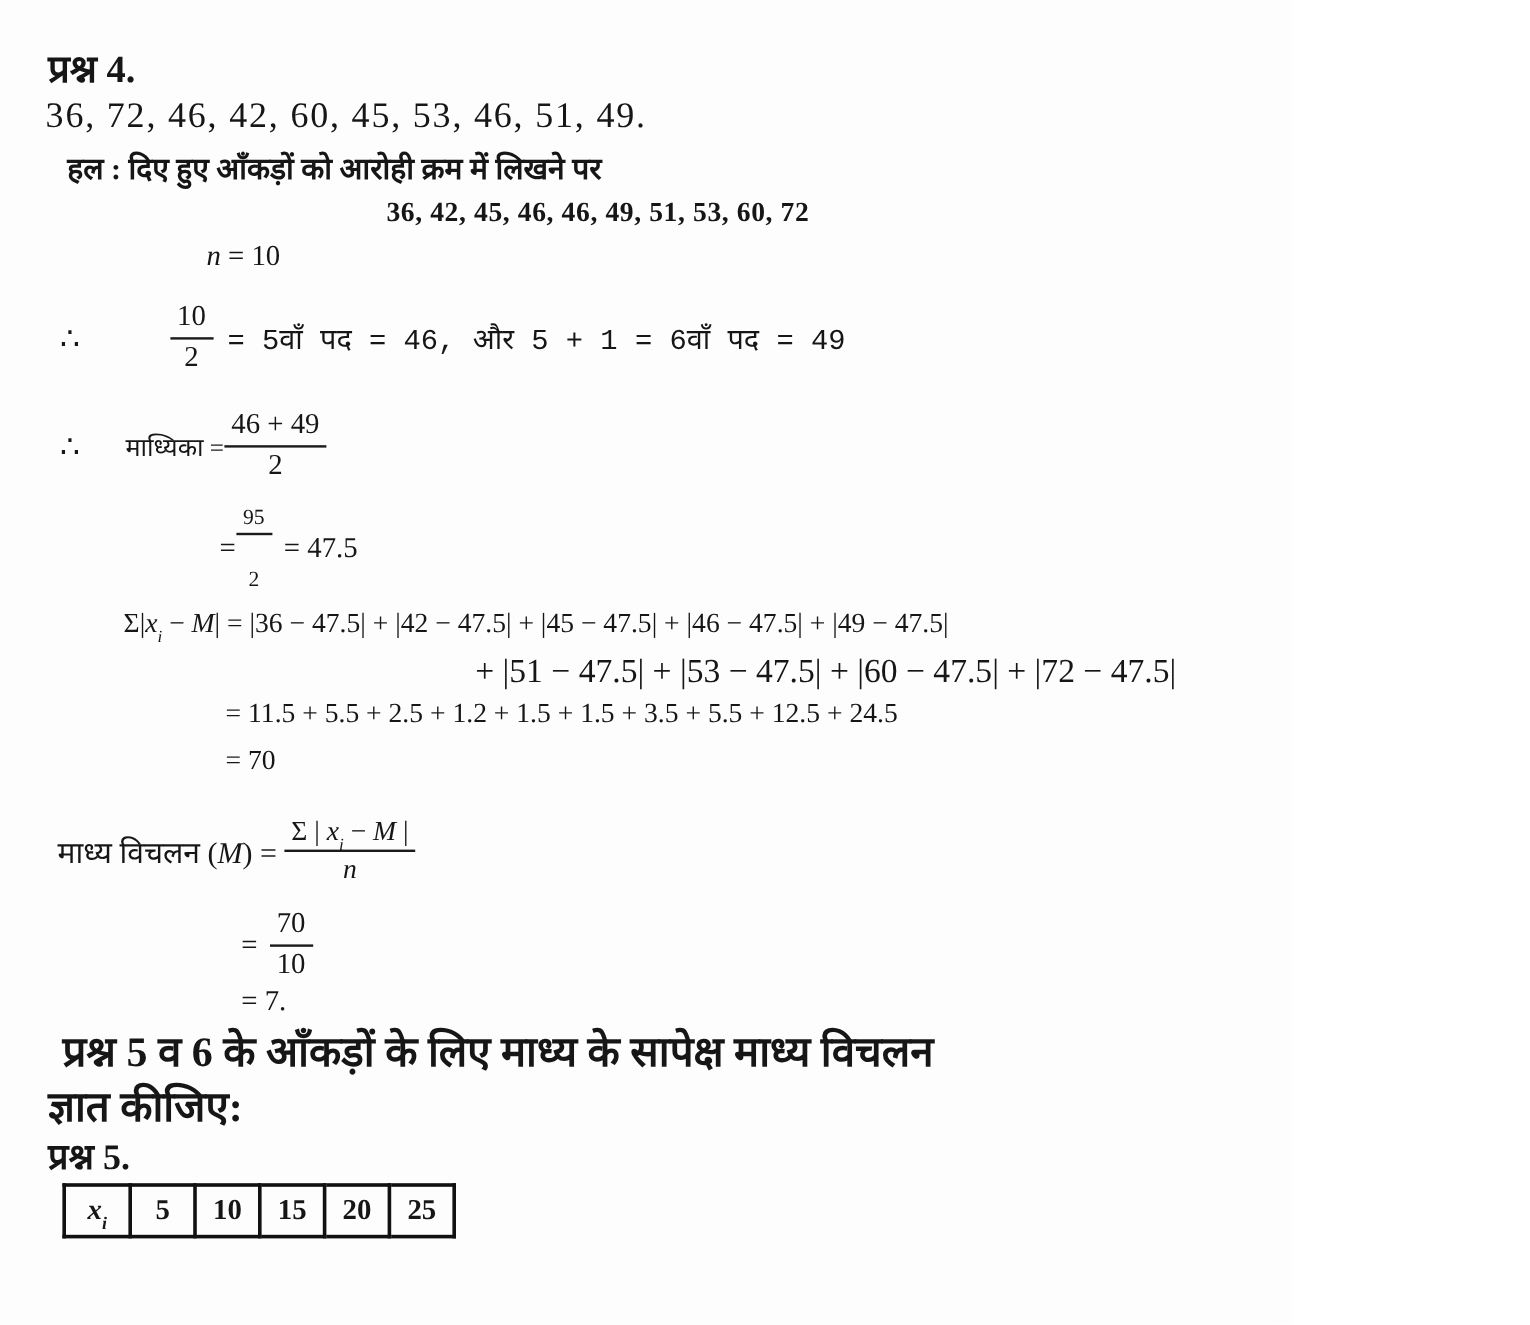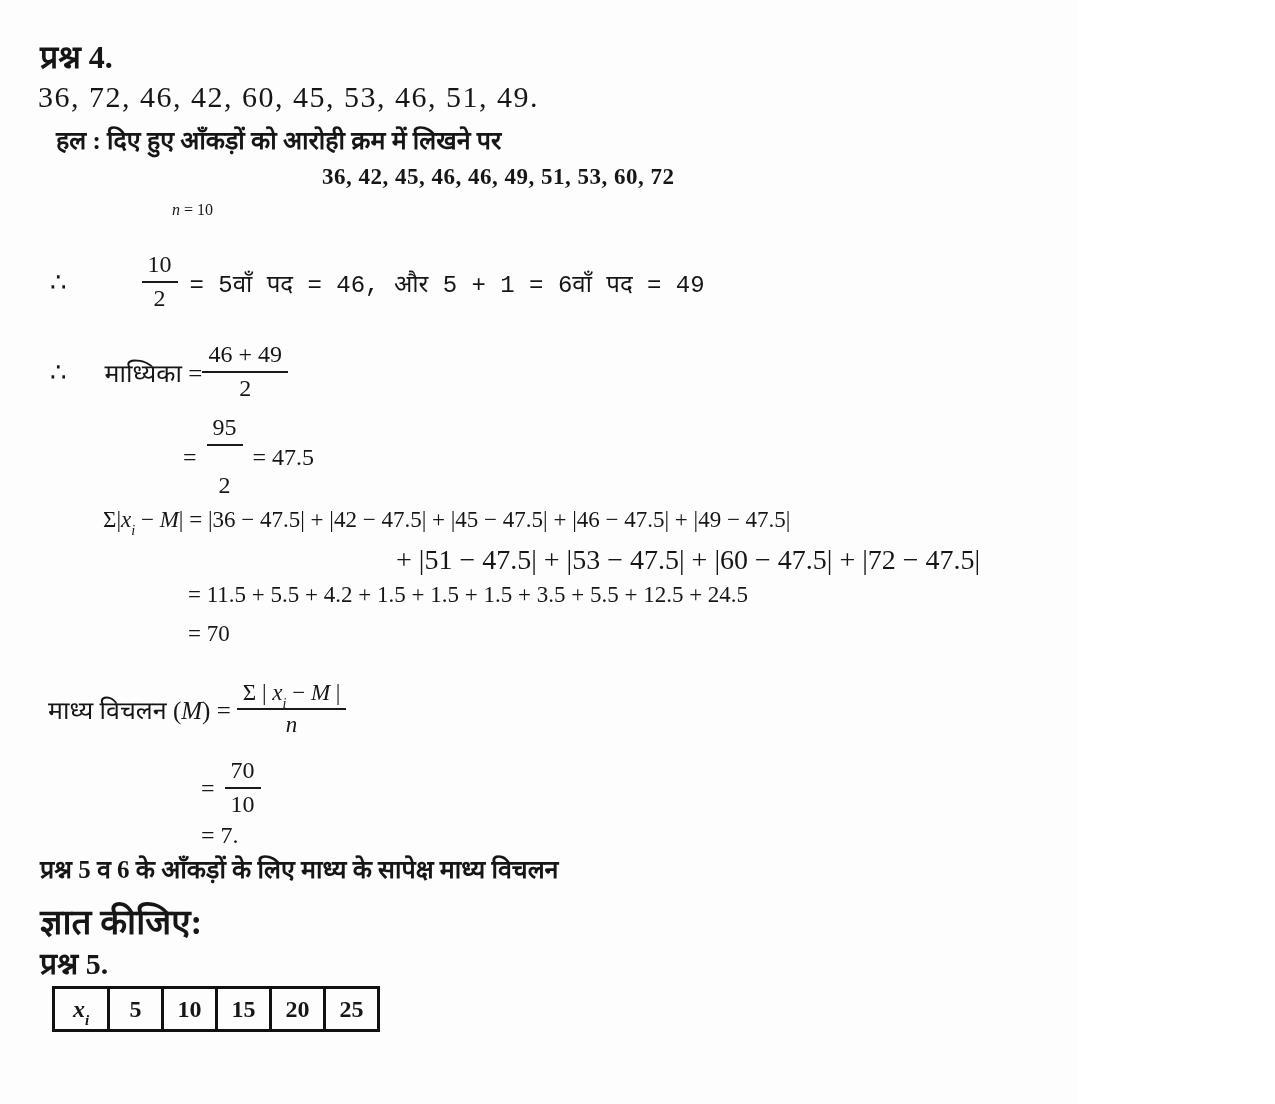--- a/index.html
+++ b/index.html
@@ -76,58 +76,58 @@
   <div class="abs hindi b" style="left:40px; top:34px; font-size:32px;">प्रश्न 4.</div>
 
   <div class="abs math" style="left:38px; top:80px; font-size:30px; letter-spacing:1.5px;">36, 72, 46, 42, 60, 45, 53, 46, 51, 49.</div>
 
   <div class="abs hindi b" style="left:56px; top:122px; font-size:25px;">
     <span>हल :</span><span> दिए हुए आँकड़ों को आरोही क्रम में लिखने पर</span>
   </div>
 
   <div class="abs math" style="left:322px; top:164px; font-size:23px; font-weight:600; letter-spacing:0.5px;">36, 42, 45, 46, 46, 49, 51, 53, 60, 72</div>
 
-  <div class="abs math" style="left:172px; top:201px; font-size:16px;">
+  <div class="abs math" style="left:172px; top:201px; font-size:24px;">
     <span class="it">n</span><span> = 10</span>
   </div>
 
   <div class="abs eqrow" style="left:50px; top:243px; height:78px;">
     <span class="math" style="font-size:26px;">∴</span>
     <span class="frac math" style="font-size:24px; margin-left:75px;">
       <span class="num">10</span>
       <span class="den">2</span>
     </span>
     <span class="hindi" style="font-size:24px; margin-left:12px;font-family:Liberation Mono, monospace;">= 5वाँ पद = 46, और 5 + 1 = 6वाँ पद = 49</span>
   </div>
 
   <div class="abs eqrow" style="left:50px; top:334px; height:76px;">
     <span class="math" style="font-size:26px;">∴</span>
-    <span class="hindi" style="font-size:25px; margin-left:38px;">माध्यिका =</span>
+    <span class="hindi" style="font-size:21px; margin-left:38px;">माध्यिका =</span>
     <span class="frac math" style="font-size:24px; ">
       <span class="num">46 + 49</span>
       <span class="den">2</span>
     </span>
   </div>
 
   <div class="abs eqrow" style="left:183px; top:421px; height:72px;">
     <span class="math" style="font-size:24px;">=</span>
-    <span class="frac math" style="font-size:24px; margin-left:10px;gap:24px;">
+    <span class="frac math" style="font-size:18px; gap:24px;">
       <span class="num">95</span>
       <span class="den">2</span>
     </span>
     <span class="math" style="font-size:24px; margin-left:10px;">= 47.5</span>
   </div>
 
   <div class="abs math nowrap" style="left:103px; top:507px; font-size:23px;">
     <span>Σ|</span><span class="it">x</span><sub class="vsub">i</sub><span> − </span><span class="it">M</span><span>| = </span><span>|36 − 47.5| + |42 − 47.5| + |45 − 47.5| + |46 − 47.5| + |49 − 47.5|</span>
   </div>
 
   <div class="abs math nowrap" style="left:396px; top:544px; font-size:28px;">+ |51 − 47.5| + |53 − 47.5| + |60 − 47.5| + |72 − 47.5|</div>
 
-  <div class="abs math nowrap" style="left:188px; top:582px; font-size:23px;">= 11.5 + 5.5 + 4.2 + 1.5 + 1.5 + 1.5 + 3.5 + 5.5 + 12.5 + 24.5</div>
+  <div class="abs math nowrap" style="left:188px; top:582px; font-size:23px;">= 11.5 + 5.5 + 2.5 + 1.2 + 1.5 + 1.5 + 3.5 + 5.5 + 12.5 + 24.5</div>
 
   <div class="abs math nowrap" style="left:188px; top:621px; font-size:23px;">= 70</div>
 
   <div class="abs eqrow" style="left:48px; top:666px; height:86px;">
     <span class="hindi" style="font-size:25px;">
       <span>माध्य विचलन (</span><span class="it math">M</span><span>) = </span>
     </span>
     <span class="frac math" style="font-size:23px; margin-left:6px;">
       <span class="num">
         <span>Σ | </span><span class="it">x</span><sub class="vsub">i</sub><span> − </span><span class="it">M</span><span> |</span>
@@ -139,21 +139,21 @@
   <div class="abs eqrow" style="left:201px; top:753px; height:70px;">
     <span class="math" style="font-size:24px;">=</span>
     <span class="frac math" style="font-size:24px; margin-left:10px;">
       <span class="num">70</span>
       <span class="den">10</span>
     </span>
   </div>
 
   <div class="abs math nowrap" style="left:201px; top:822px; font-size:24px;">= 7.</div>
 
-  <div class="abs hindi b nowrap" style="left:40px; top:851px; font-size:25px;">प्रश्न 5 व 6 के आँकड़ों के लिए माध्य के सापेक्ष माध्य विचलन</div>
+  <div class="abs hindi b nowrap" style="left:52px; top:851px; font-size:35px;">प्रश्न 5 व 6 के आँकड़ों के लिए माध्य के सापेक्ष माध्य विचलन</div>
   <div class="abs hindi b nowrap" style="left:40px; top:897px; font-size:35px;">ज्ञात कीजिए:</div>
 
   <div class="abs hindi b" style="left:40px; top:942px; font-size:30px;">प्रश्न 5.</div>
 
   <table class="qtable abs" style="left:52px; top:986px;">
     <tbody>
       <tr>
         <td class="varcell math"><span class="it">x</span><sub class="vsub">i</sub></td>
         <td class="valcell">5</td>
         <td class="valcell">10</td>

